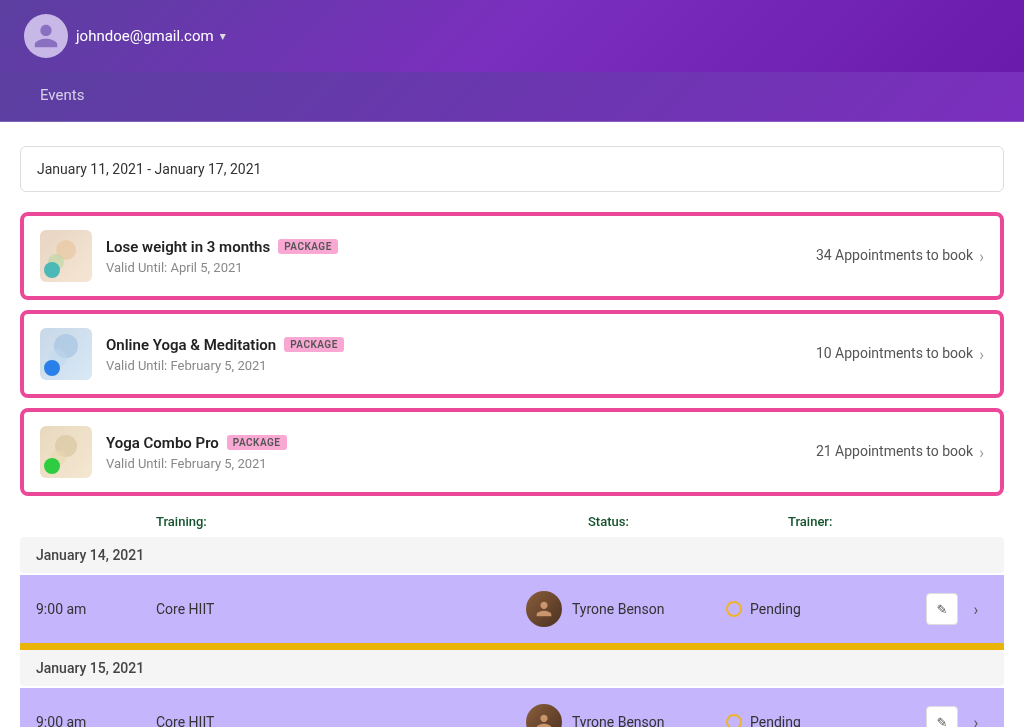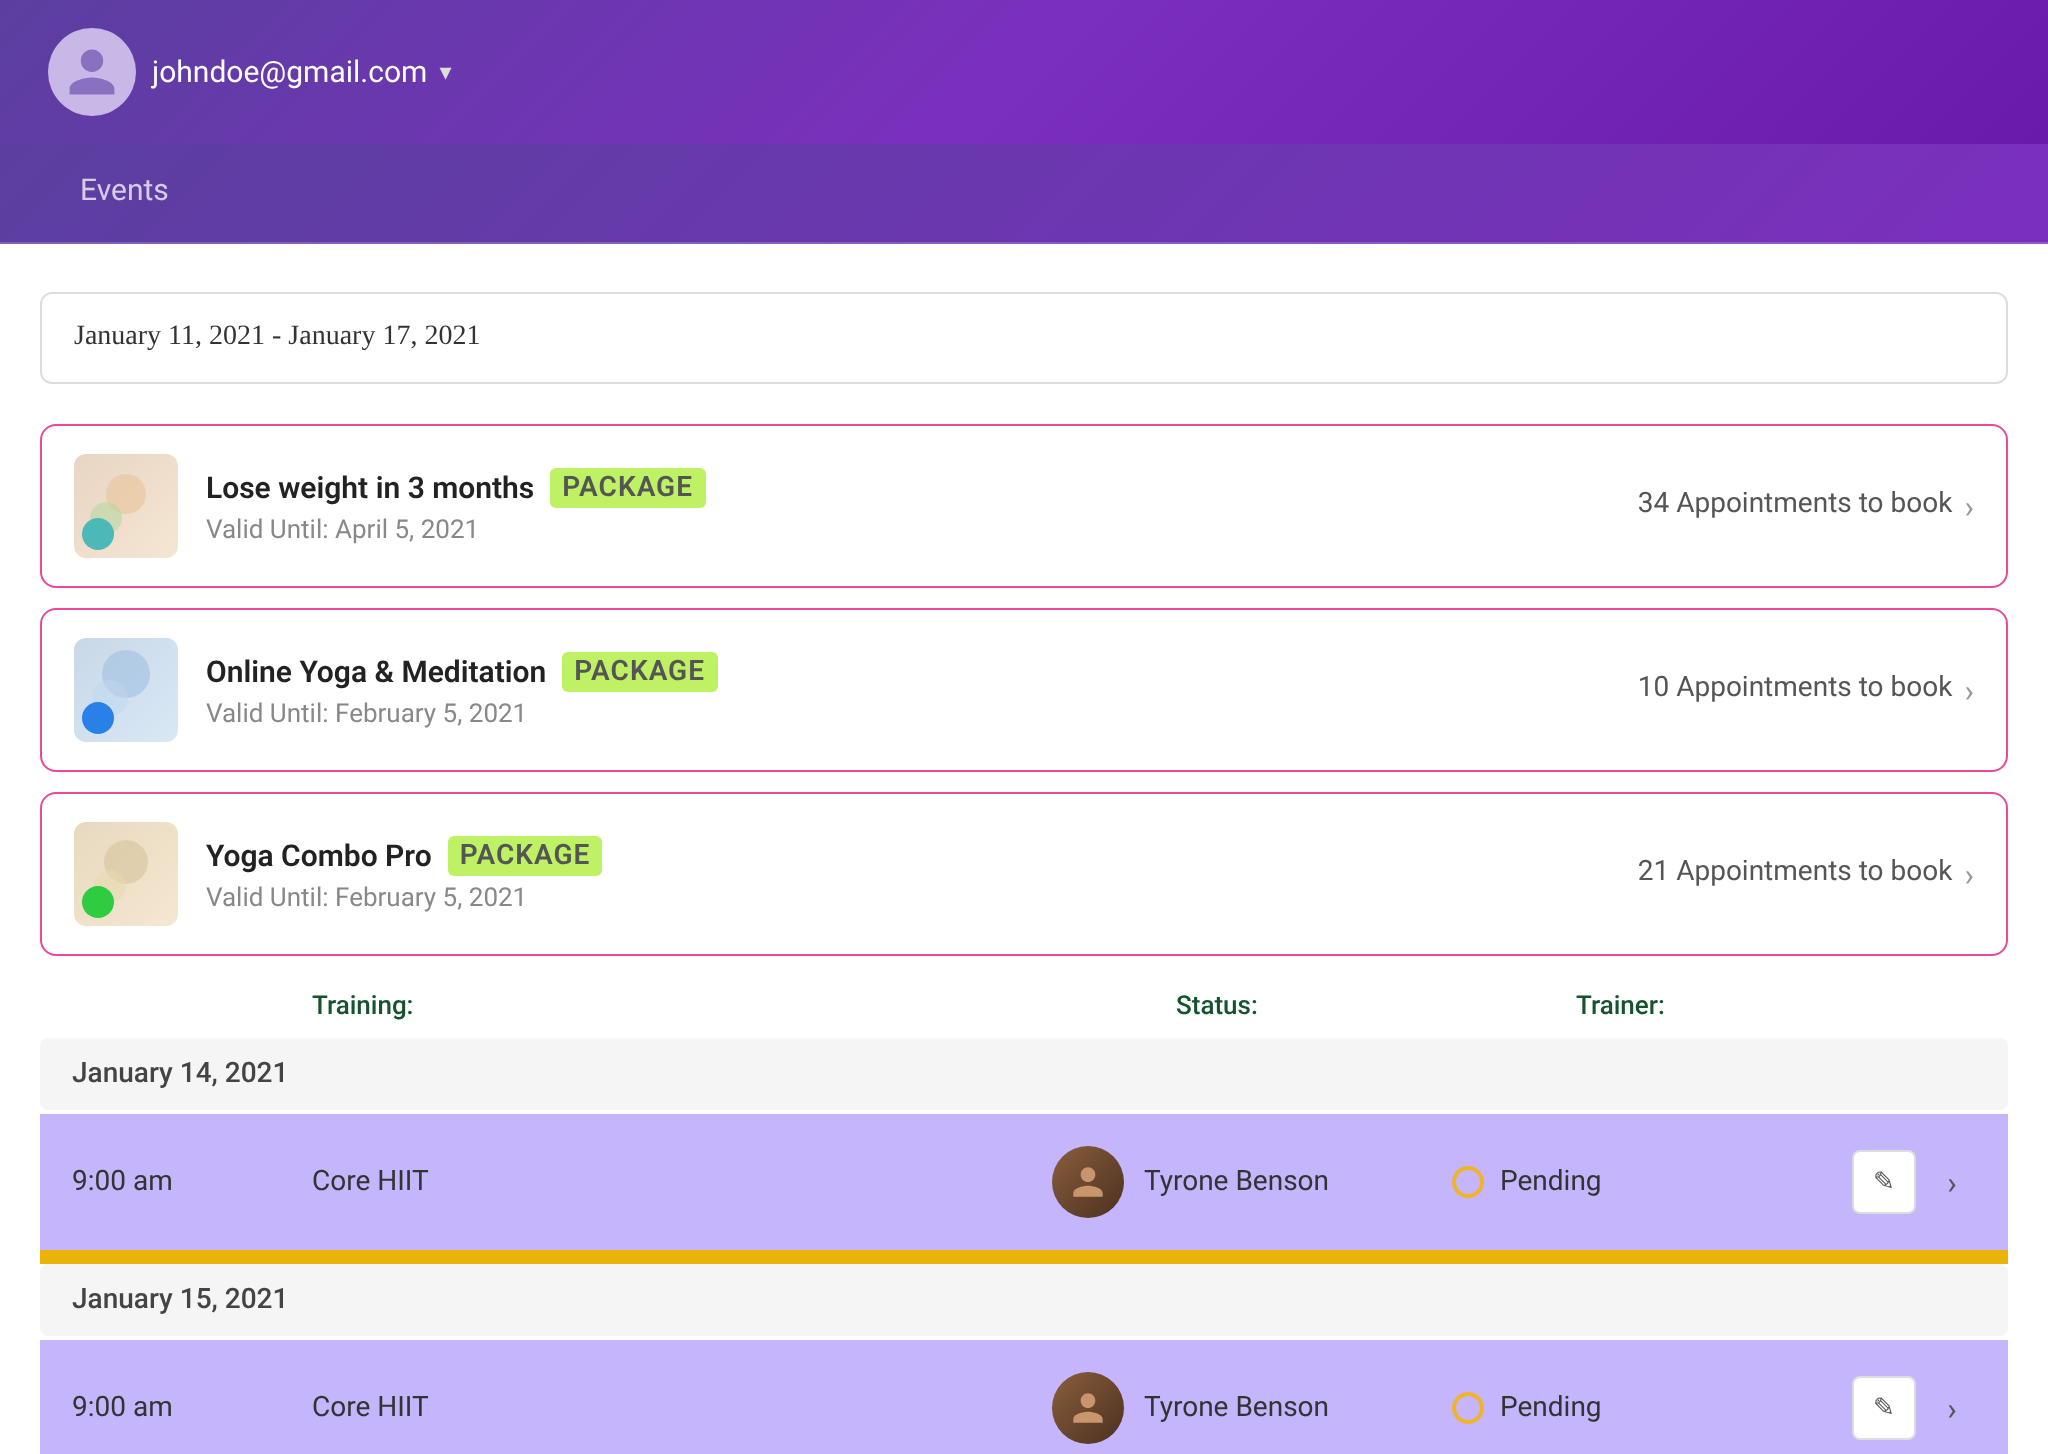--- a/index.html
+++ b/index.html
@@ -64,26 +64,25 @@
       border-radius: 6px;
       padding: 14px 16px;
       font-size: 14px;
       color: #333;
       width: 100%;
       margin-bottom: 20px;
       background: #fff;
       cursor: pointer;
       display: flex;
       align-items: center;
-      font-family: Liberation Serif, serif;
     }
 
     
     .package-card {
-      border: 1px solid #ec4899;
+      border: 4px solid #ec4899;
       border-radius: 8px;
       padding: 14px 16px;
       margin-bottom: 10px;
       display: flex;
       align-items: center;
       gap: 14px;
       cursor: pointer;
       background: #fff;
     }
 
@@ -124,23 +123,23 @@
       width: 16px; height: 16px; border-radius: 50%;
       background: #2ecc40;
     }
 
     .package-info { flex: 1; }
     .package-name-row {
       display: flex; align-items: center; gap: 8px; margin-bottom: 4px;
     }
     .package-name { font-size: 15px; font-weight: 600; color: #222; }
     .package-badge {
-      background: #bef264;
+      background: #f9a8d4;
       color: #555;
-      font-size: 14px;
+      font-size: 10px;
       font-weight: 600;
       padding: 2px 6px;
       border-radius: 3px;
       letter-spacing: 0.5px;
     }
     .package-valid { font-size: 13px; color: #888; }
 
     .package-action {
       display: flex; align-items: flex-start; gap: 6px;
       color: #555; font-size: 14px; flex-shrink: 0;

